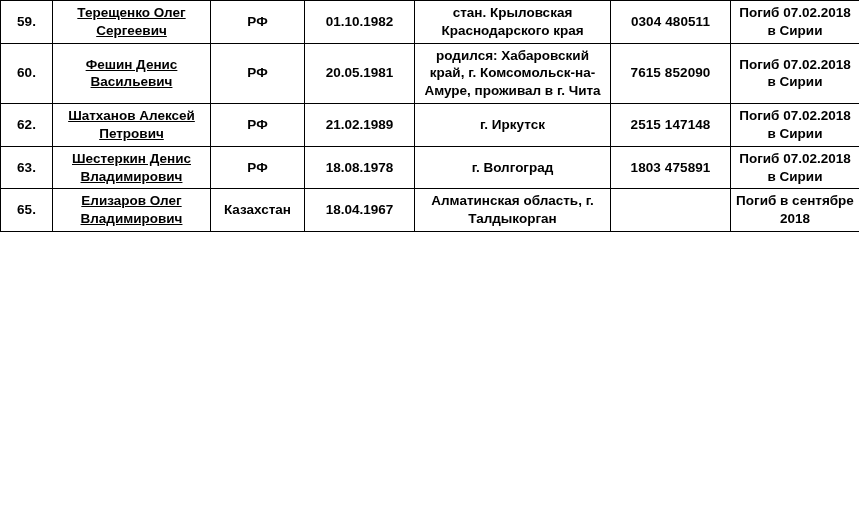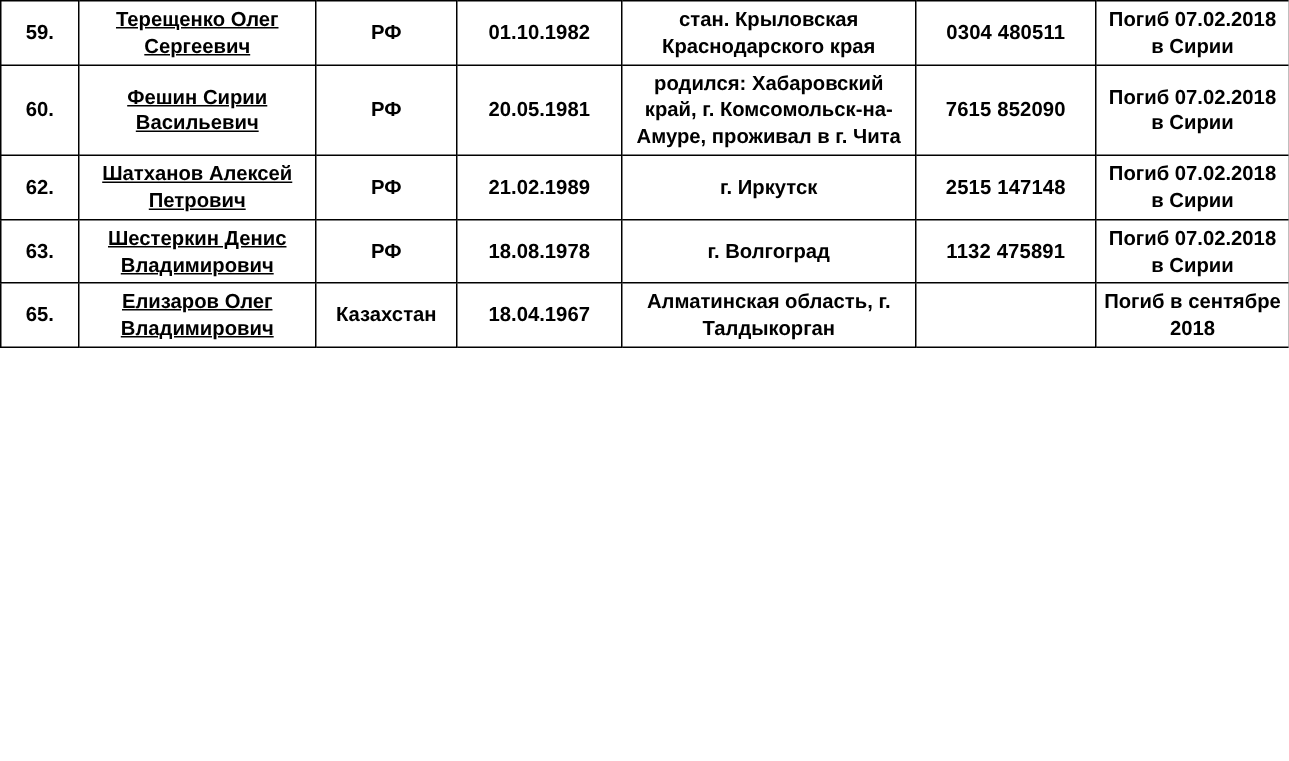--- a/index.html
+++ b/index.html
@@ -62,21 +62,21 @@
       <td class="cell-num">59.</td>
       <td class="cell-name">Терещенко Олег Сергеевич</td>
       <td class="cell-country">РФ</td>
       <td class="cell-dob">01.10.1982</td>
       <td class="cell-place">стан. Крыловская Краснодарского края</td>
       <td class="cell-doc">0304 480511</td>
       <td class="cell-status">Погиб 07.02.2018 в Сирии</td>
     </tr>
     <tr>
       <td class="cell-num">60.</td>
-      <td class="cell-name">Фешин Сирии Васильевич</td>
+      <td class="cell-name">Фешин Денис Васильевич</td>
       <td class="cell-country">РФ</td>
       <td class="cell-dob">20.05.1981</td>
       <td class="cell-place">родился: Хабаровский край, г. Комсомольск-на-Амуре, проживал в г. Чита</td>
       <td class="cell-doc">7615 852090</td>
       <td class="cell-status">Погиб 07.02.2018 в Сирии</td>
     </tr>
     <tr>
       <td class="cell-num">62.</td>
       <td class="cell-name">Шатханов Алексей Петрович</td>
       <td class="cell-country">РФ</td>
@@ -84,21 +84,21 @@
       <td class="cell-place">г. Иркутск</td>
       <td class="cell-doc">2515 147148</td>
       <td class="cell-status">Погиб 07.02.2018 в Сирии</td>
     </tr>
     <tr>
       <td class="cell-num">63.</td>
       <td class="cell-name">Шестеркин Денис Владимирович</td>
       <td class="cell-country">РФ</td>
       <td class="cell-dob">18.08.1978</td>
       <td class="cell-place">г. Волгоград</td>
-      <td class="cell-doc">1132 475891</td>
+      <td class="cell-doc">1803 475891</td>
       <td class="cell-status">Погиб 07.02.2018 в Сирии</td>
     </tr>
     <tr>
       <td class="cell-num">65.</td>
       <td class="cell-name">Елизаров Олег Владимирович</td>
       <td class="cell-country">Казахстан</td>
       <td class="cell-dob">18.04.1967</td>
       <td class="cell-place">Алматинская область, г. Талдыкорган</td>
       <td class="cell-doc"></td>
       <td class="cell-status">Погиб в сентябре 2018</td>

